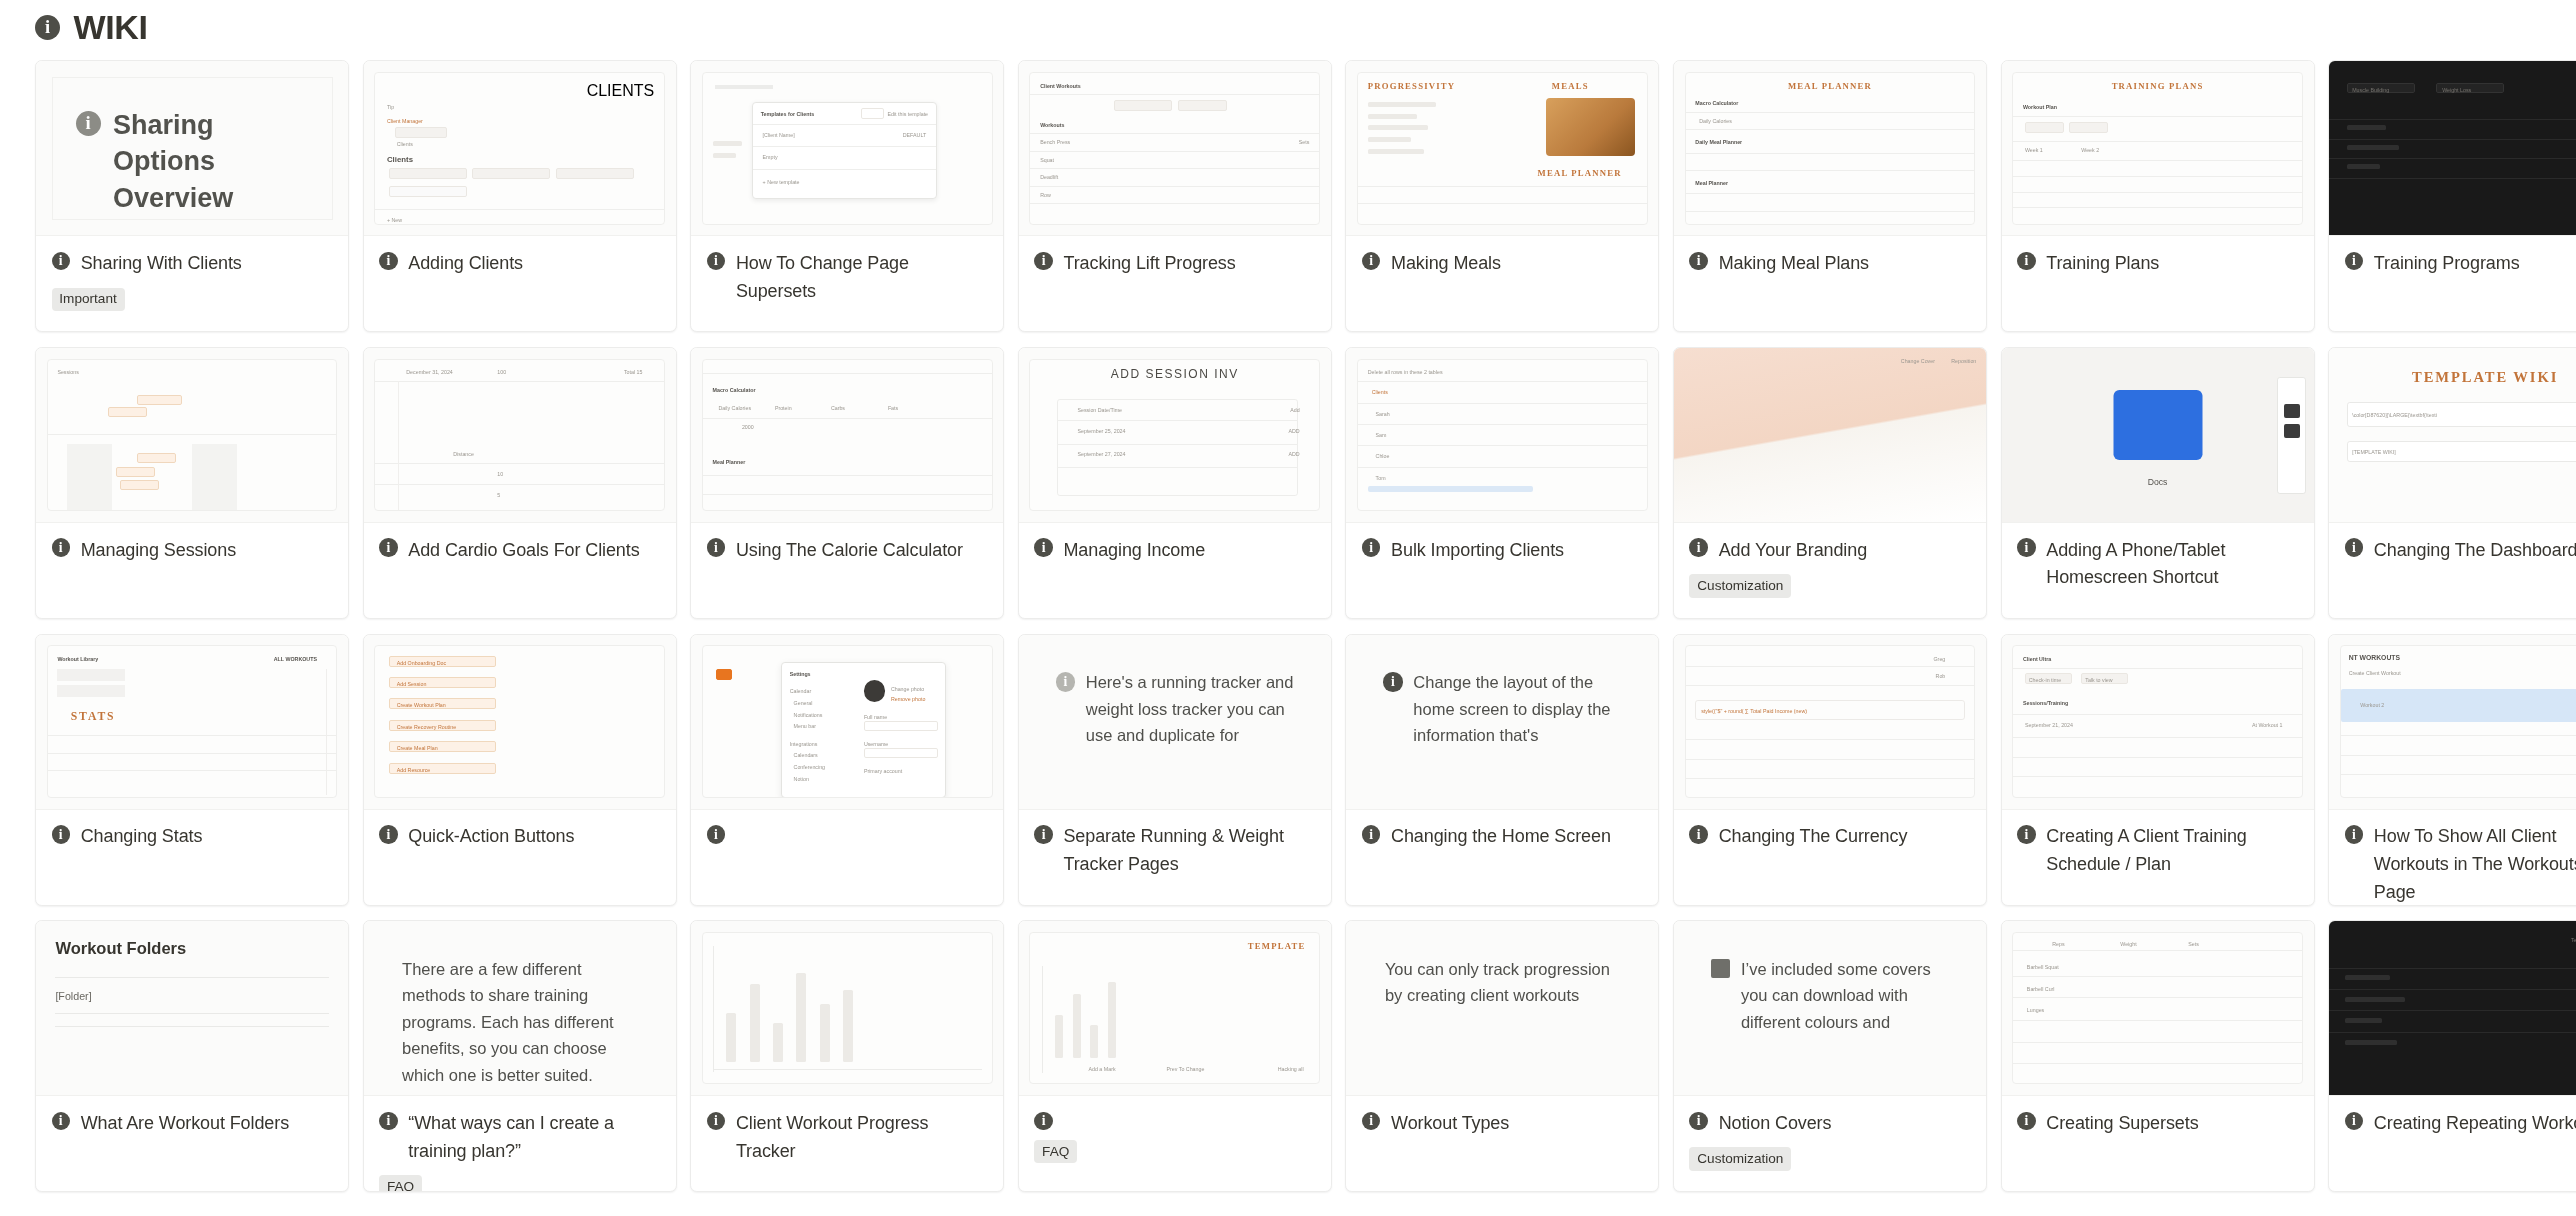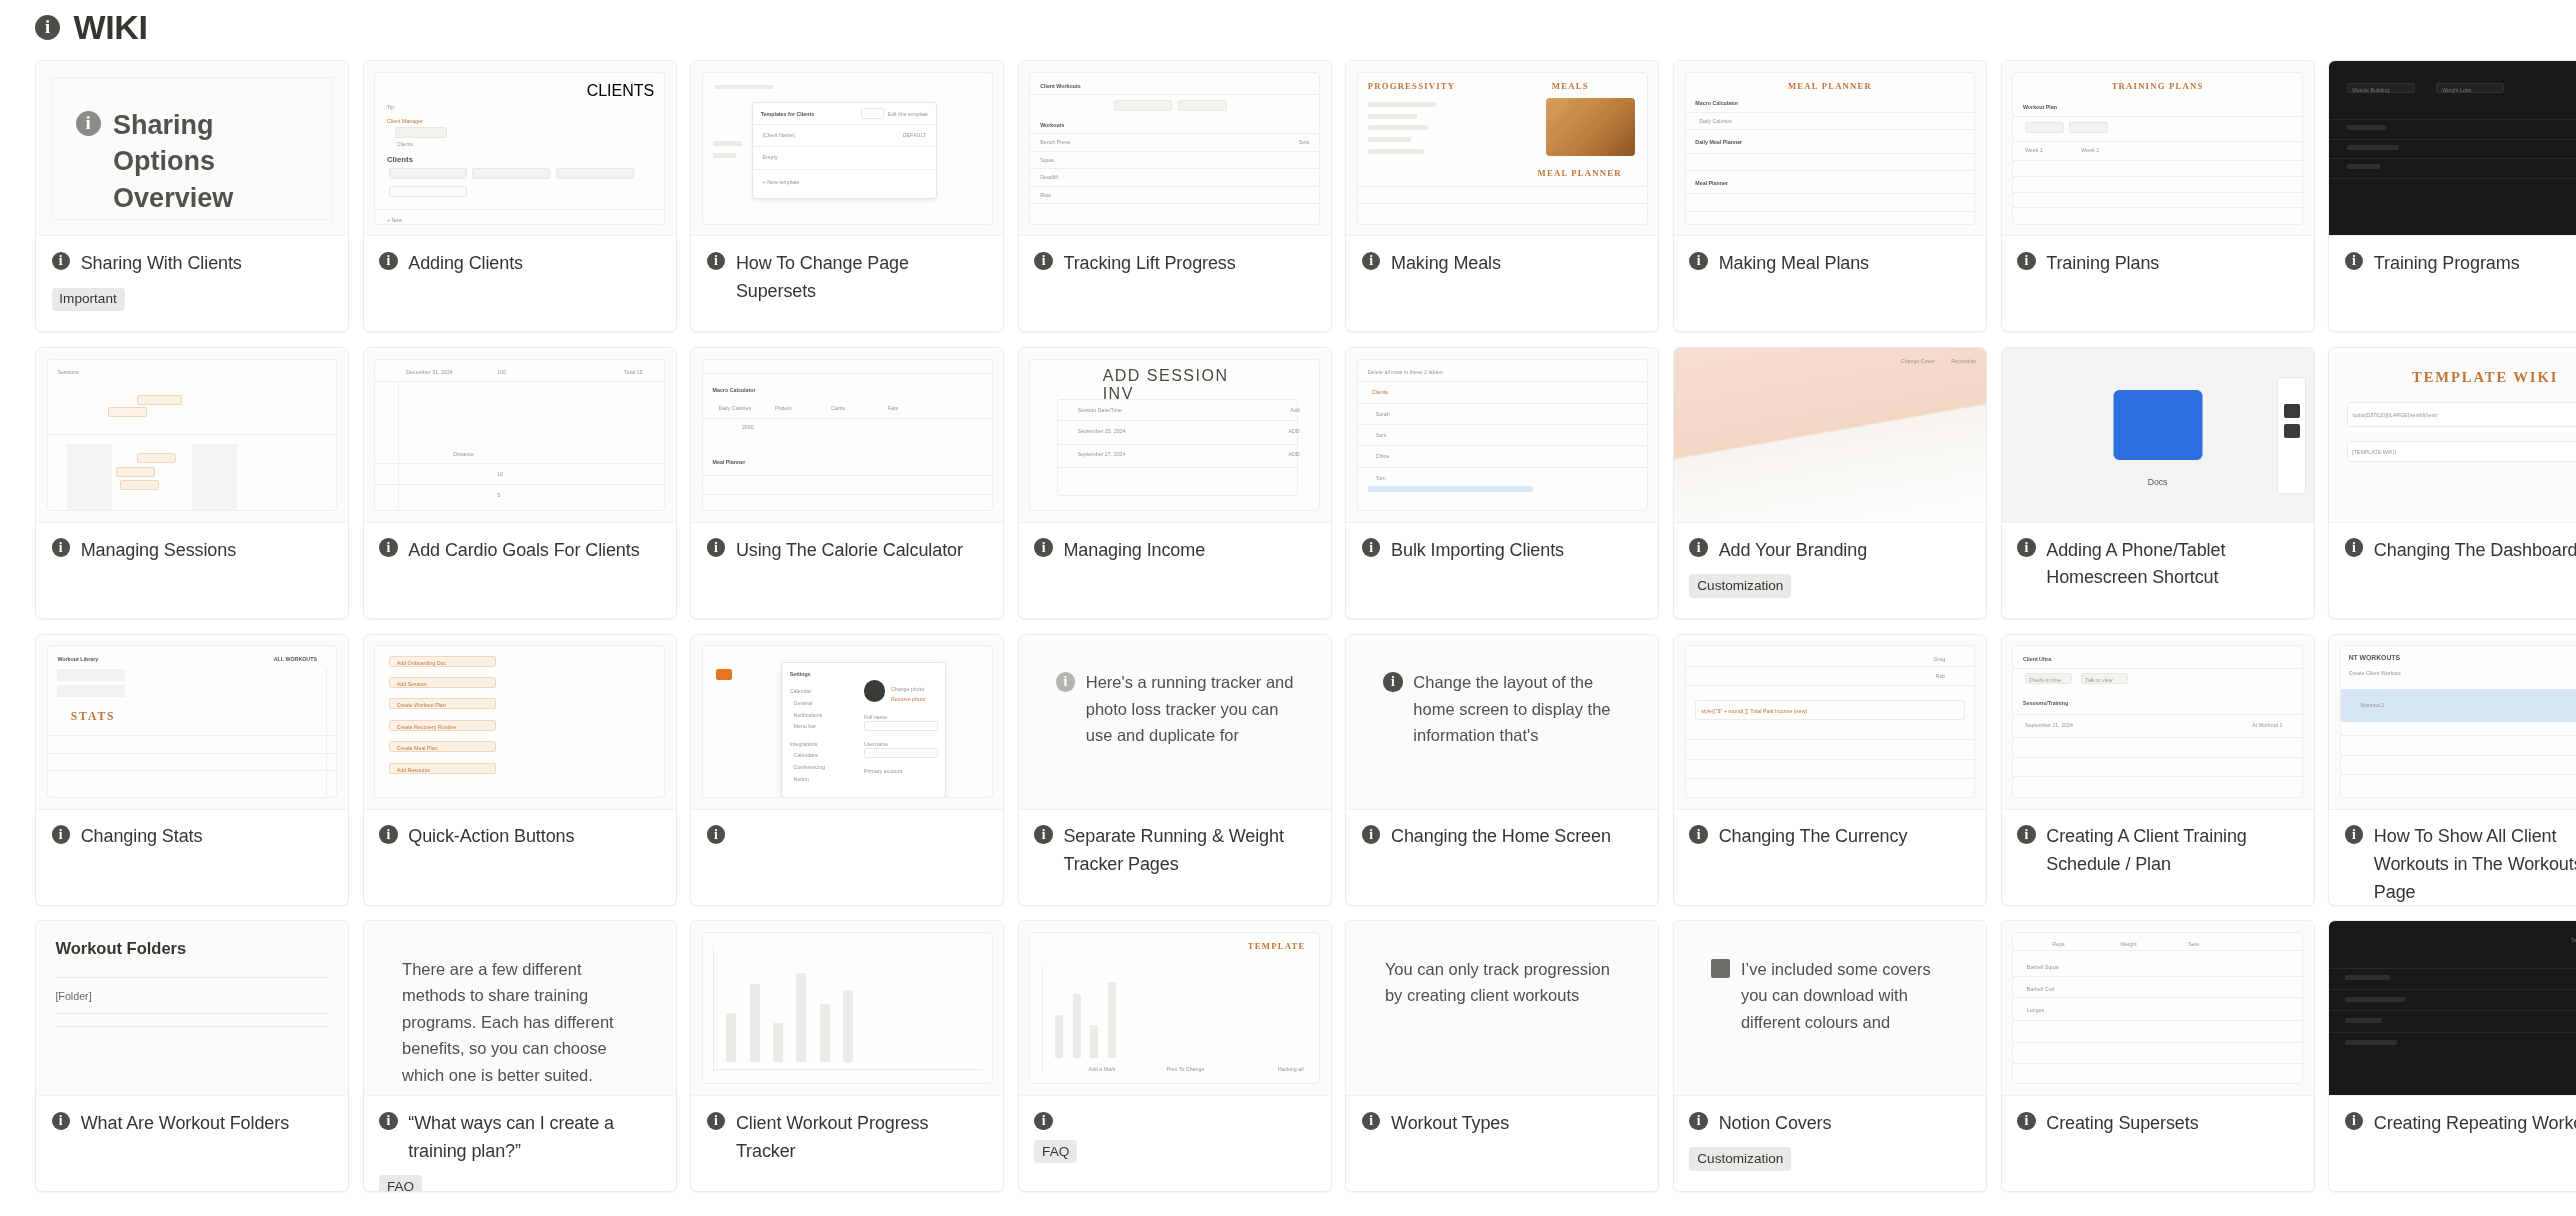--- a/index.html
+++ b/index.html
@@ -438,21 +438,21 @@
         <div class="card-titlerow">
           <span class="ti-icon">i</span>
           <span class="card-title">Using The Calorie Calculator</span>
         </div>
       </div>
     </div>
 
     <div class="card">
       <div class="card-cover cover-inset">
         <div class="cover-inset-inner">
-          <div class="mini" style="top:7.8px;left:50%;transform:translateX(-50%);font-size:16px;letter-spacing:1.5px;color:#4b4944;font-family:'Liberation Sans',sans-serif;">ADD SESSION INV</div>
+          <div class="mini" style="top:7.8px;left:50%;transform:translateX(-50%);font-size:12px;letter-spacing:1.5px;color:#4b4944;font-family:'Liberation Sans',sans-serif;">ADD SESSION INV</div>
           <div class="mini" style="top:39px;left:27px;width:241px;height:97px;border:1px solid #ededeb;border-radius:2.9px;"></div>
           <div class="mini mtxt" style="top:45px;left:47px;">Session Date/Time</div>
           <div class="mini mtxt" style="top:45px;right:19.4px;">Add</div>
           <div class="mini mline" style="top:60px;left:27px;width:241px;"></div>
           <div class="mini mtxt" style="top:66px;left:47px;">September 25, 2024</div>
           <div class="mini mtxt" style="top:66px;right:19.4px;">ADD</div>
           <div class="mini mline" style="top:84px;left:27px;width:241px;"></div>
           <div class="mini mtxt" style="top:89px;left:47px;">September 27, 2024</div>
           <div class="mini mtxt" style="top:89px;right:19.4px;">ADD</div>
           <div class="mini mline" style="top:107px;left:27px;width:241px;"></div>
@@ -622,21 +622,21 @@
         <div class="card-titlerow">
           <span class="ti-icon">i</span>
         </div>
       </div>
     </div>
 
     <div class="card">
       <div class="card-cover cover-pad">
         <div class="cover-text" style="height:100%;border-radius:3.9px;">
           <span class="ct-icon">i</span>
-          <span class="ct-body">Here's a running tracker and photo loss tracker you can use and duplicate for</span>
+          <span class="ct-body">Here's a running tracker and weight loss tracker you can use and duplicate for</span>
         </div>
       </div>
       <div class="card-body">
         <div class="card-titlerow">
           <span class="ti-icon">i</span>
           <span class="card-title">Separate Running &amp; Weight Tracker Pages</span>
         </div>
       </div>
     </div>
 

